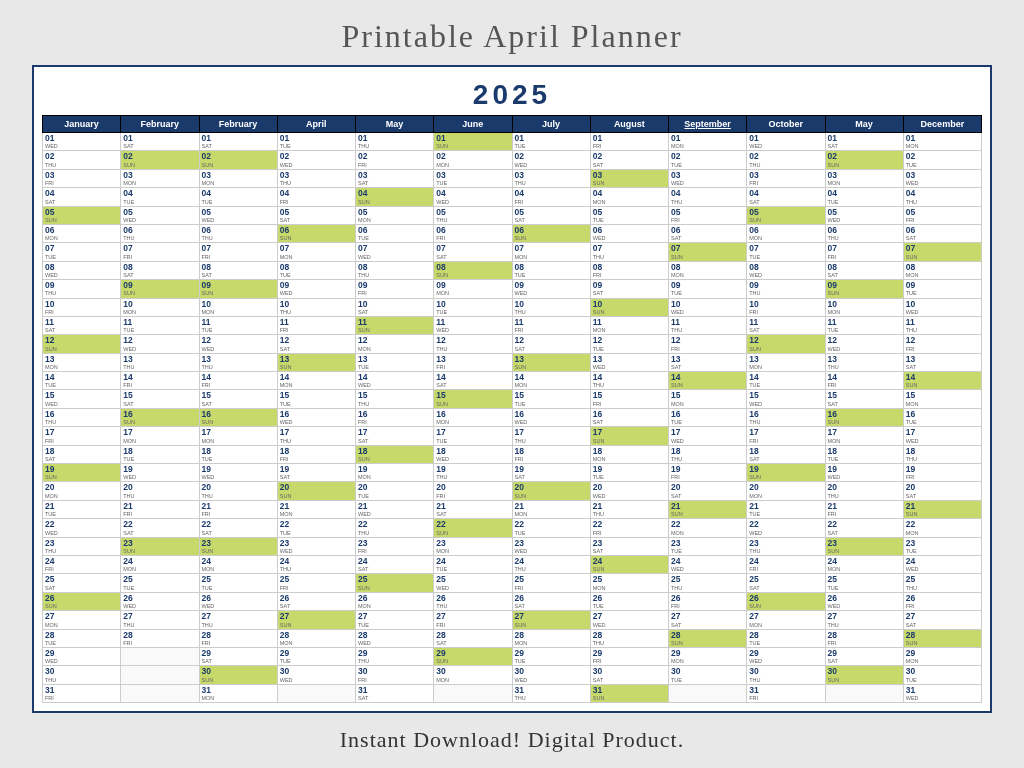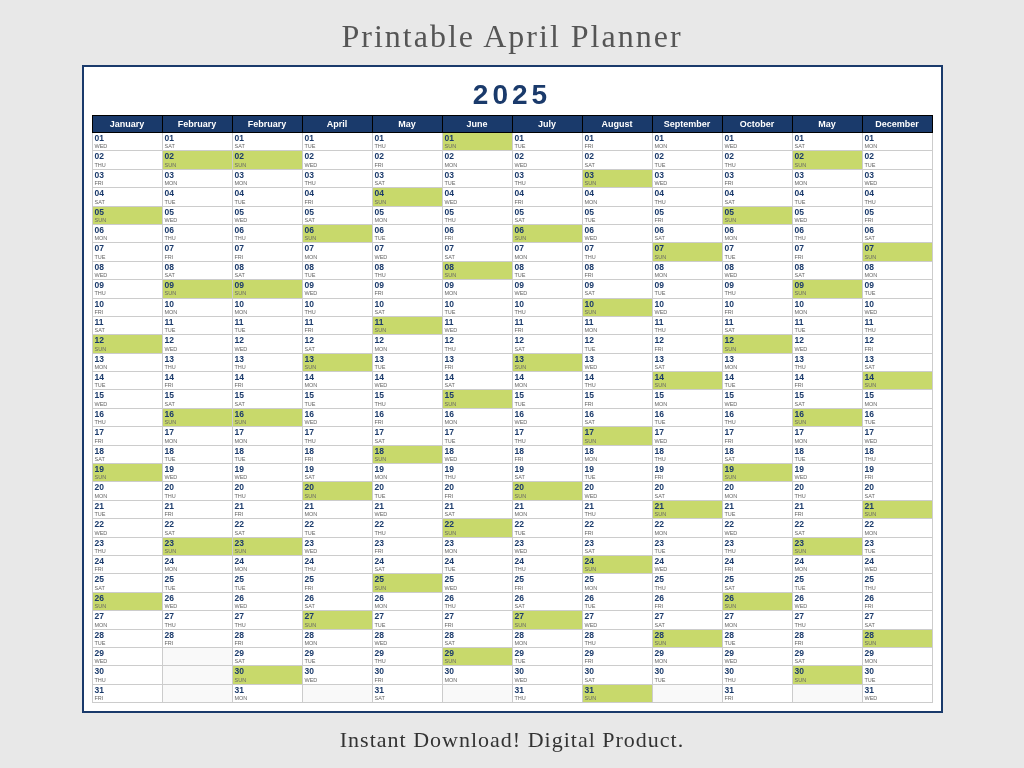--- a/index.html
+++ b/index.html
@@ -16,21 +16,21 @@
       font-size: 32px;
       color: #555;
       font-weight: 300;
       letter-spacing: 2px;
       padding: 18px 0 10px 0;
       font-family: Georgia, serif;
     }
     .calendar-wrapper {
       background: white;
       border: 2px solid #1a3a6b;
-      width: 861px;
+      width: 960px;
       margin: 0 auto;
       padding: 8px;
     }
     .year-header {
       text-align: center;
       font-size: 28px;
       font-weight: bold;
       color: #1a3a6b;
       padding: 4px 0 4px 0;
       letter-spacing: 4px;
@@ -80,21 +80,21 @@
 
     
     .th-jan { background: #1a3a6b; }
     .th-feb { background: #1a3a6b; }
     .th-mar { background: #1a3a6b; }
     .th-apr { background: #1a3a6b; }
     .th-may { background: #1a3a6b; }
     .th-jun { background: #1a3a6b; }
     .th-jul { background: #1a3a6b; }
     .th-aug { background: #1a3a6b; }
-    .th-sep { background: #1a3a6b; }
+    .th-sep { background: #1a3a6b; text-decoration: underline; }
     .th-oct { background: #1a3a6b; }
     .th-nov { background: #1a3a6b; }
     .th-dec { background: #1a3a6b; }
   </style>
 </head>
 <body>
 
 <span class="page-title">Printable April Planner</span>
 
 <div class="calendar-wrapper">

